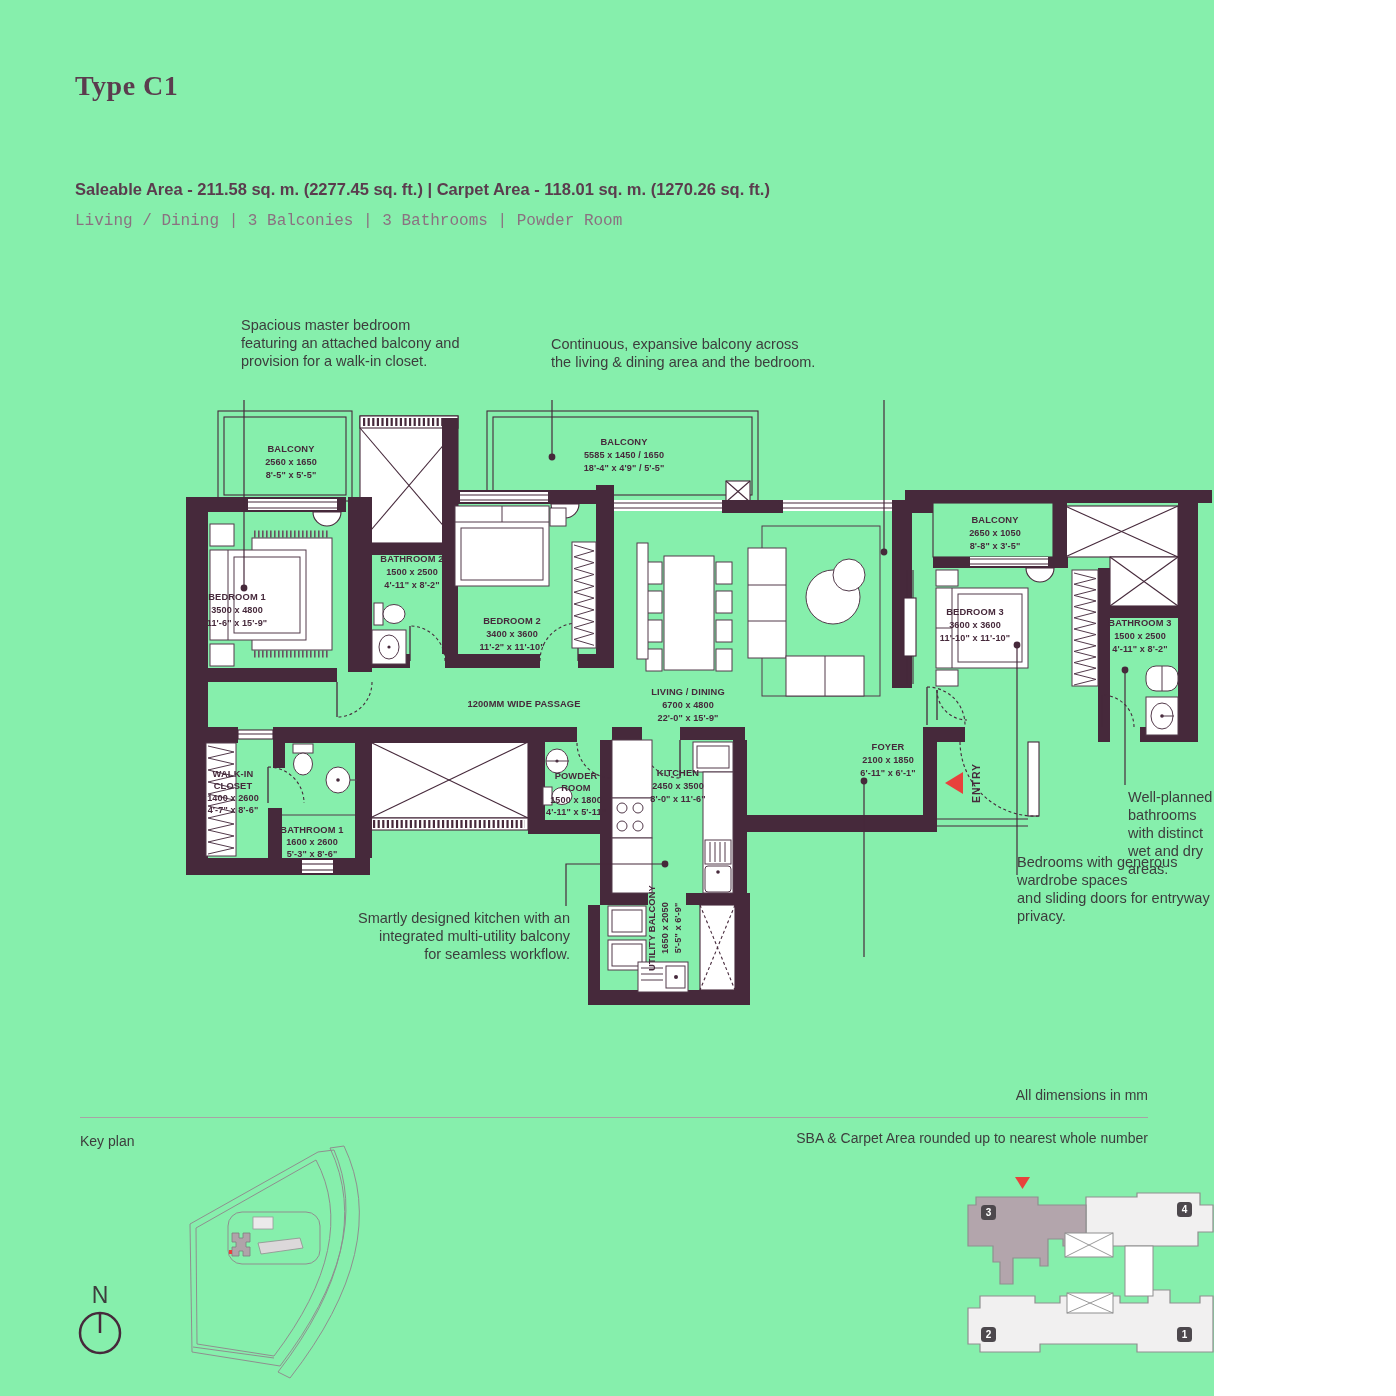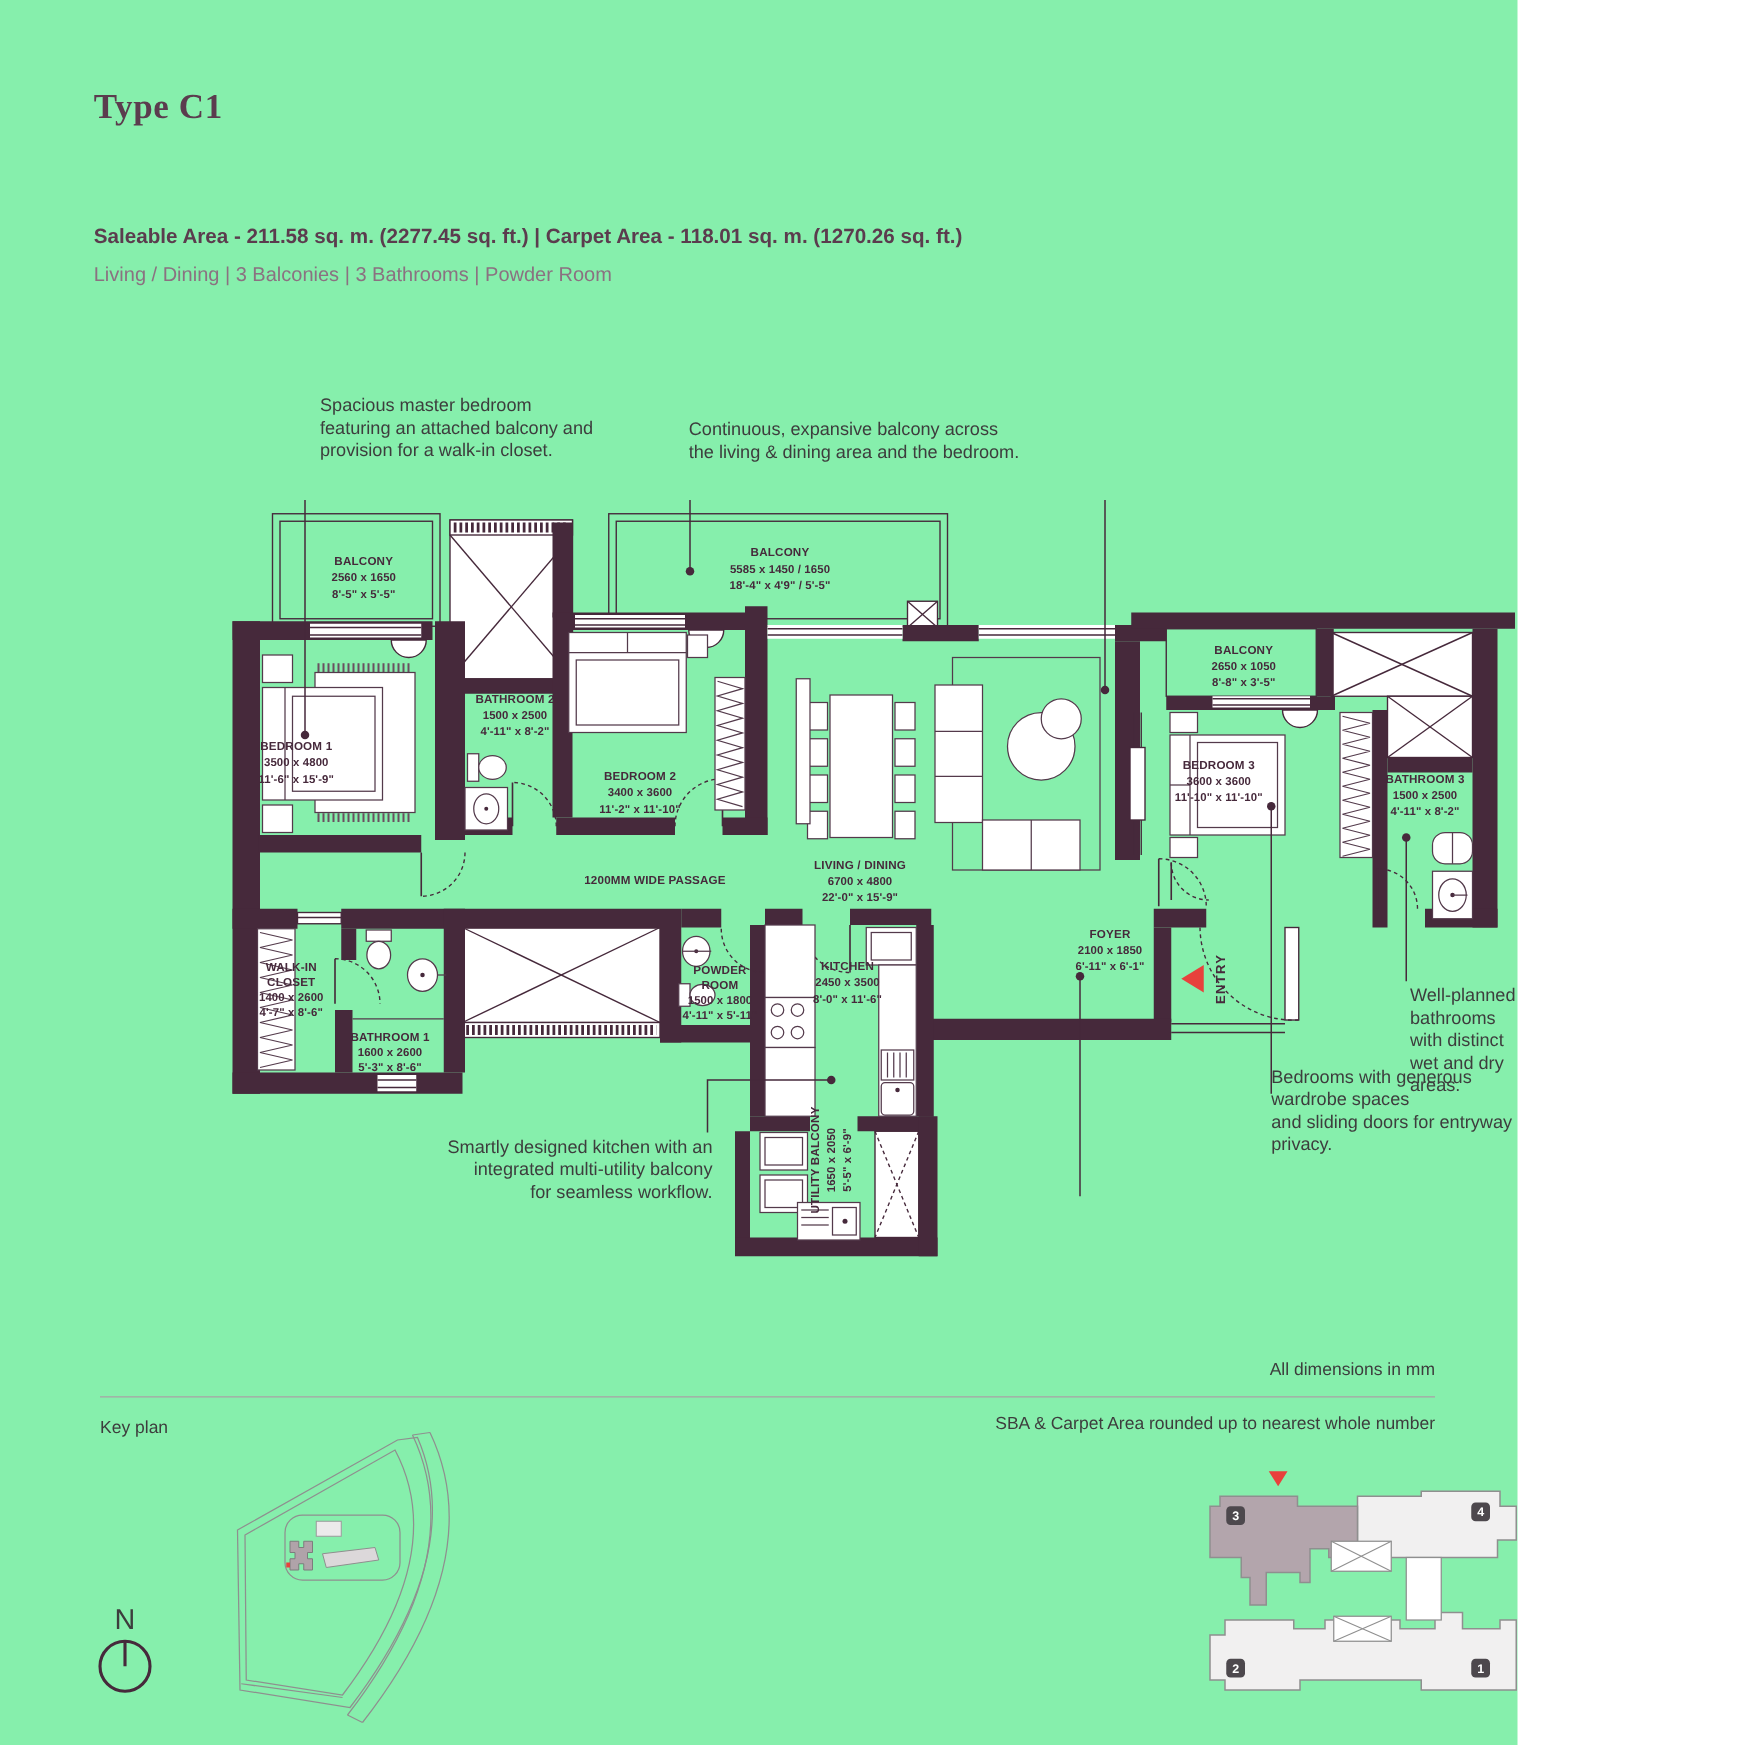--- a/index.html
+++ b/index.html
@@ -4,21 +4,21 @@
 <style>
   html,body{margin:0;padding:0;background:#fff;}
   #page{position:relative;width:1214px;height:1396px;background:#86efac;overflow:hidden;
         font-family:"Liberation Sans",sans-serif;}
   
   .hdr-type{position:absolute;left:75px;top:70px;font-family:"Liberation Serif",serif;
             font-size:28px;font-weight:600;color:#5b3c4e;letter-spacing:.5px;}
   .hdr-title{position:absolute;left:74px;top:118px;font-family:"Liberation Serif",serif;
              font-size:39px;font-weight:500;color:#5b3c4e;letter-spacing:.2px;}
   .hdr-area{position:absolute;left:75px;top:180px;font-size:16.5px;font-weight:700;color:#5b3c4e;}
-  .hdr-feat{position:absolute;left:75px;top:212px;font-size:16px;font-weight:400;color:#8b7181;}
+  .hdr-feat{position:absolute;left:75px;top:212px;font-size:16px;font-weight:400;color:#8b7181;font-family:Liberation Mono, monospace;}
   
   .ann{position:absolute;font-size:14.5px;line-height:1.24;color:#3d3d3d;white-space:pre-line;}
   .ann.right{text-align:right;}
   
   .dims-note{position:absolute;right:66px;top:1087px;font-size:14px;color:#3d3d3d;}
   .divider{position:absolute;left:80px;right:66px;top:1117px;border-top:1.5px solid #a9a2a5;}
   .keyplan-label{position:absolute;left:80px;top:1133px;font-size:14px;color:#3d3d3d;}
   .sba-note{position:absolute;right:66px;top:1130px;font-size:14px;color:#3d3d3d;}
   
   svg{position:absolute;}
@@ -43,21 +43,21 @@
 </style>
 </head>
 <body>
 
 <div id="page">
 
   <div class="hdr-type">Type C1</div>
   <div class="hdr-area">Saleable Area - 211.58 sq. m. (2277.45 sq. ft.) | Carpet Area - 118.01 sq. m. (1270.26 sq. ft.)</div>
   <div class="hdr-feat">Living / Dining | 3 Balconies | 3 Bathrooms | Powder Room</div>
 
-  <div class="ann" style="left:256px;top:317px;">Spacious master bedroom
+  <div class="ann" style="left:241px;top:317px;">Spacious master bedroom
 featuring an attached balcony and
 provision for a walk-in closet.</div>
   <div class="ann" style="left:551px;top:336px;">Continuous, expansive balcony across
 the living &amp; dining area and the bedroom.</div>
   <div class="ann" style="left:1128px;top:789px;">Well-planned bathrooms
 with distinct wet and dry areas.</div>
   <div class="ann" style="left:1017px;top:854px;">Bedrooms with generous wardrobe spaces
 and sliding doors for entryway privacy.</div>
   <div class="ann right" style="left:330px;top:910px;width:240px;">Smartly designed kitchen with an
 integrated multi-utility balcony

